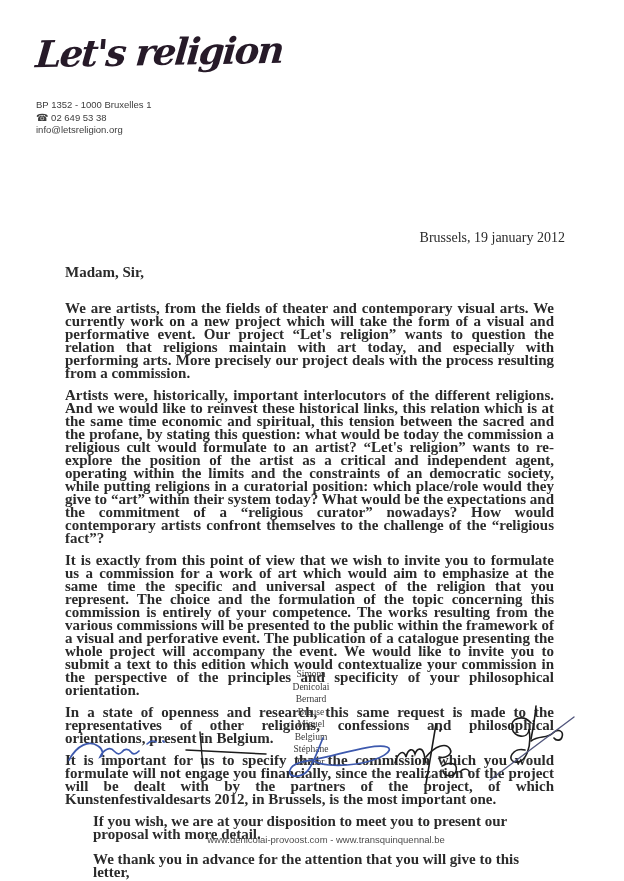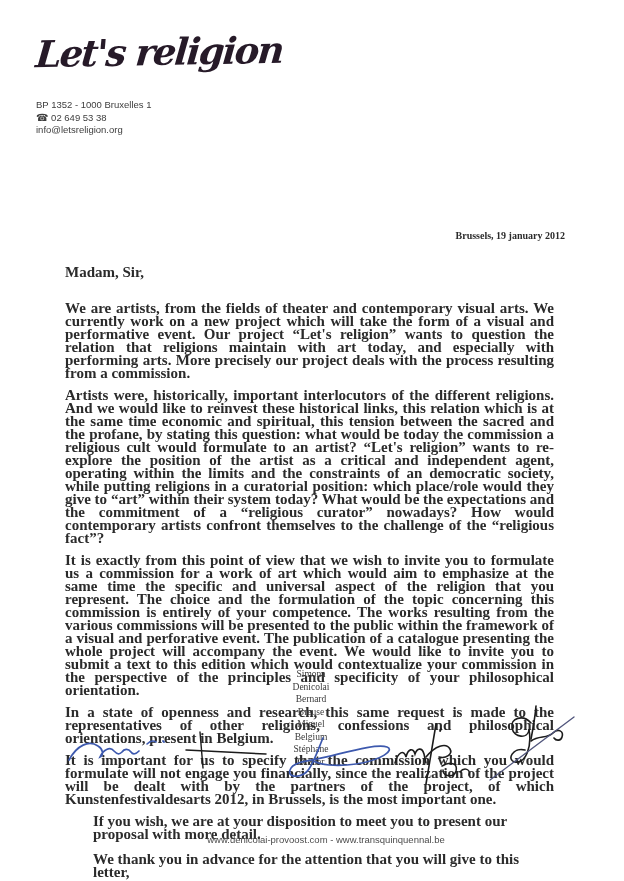--- a/index.html
+++ b/index.html
@@ -42,22 +42,22 @@
     white-space: nowrap;
   }
   .address .line { display: block; }
   .phone-glyph { font-size: 10px; }
 
   
   .date-line {
     position: absolute;
     top: 230px;
     right: 59px;
-    font-size: 10px;
-    font-weight: bold;
+    font-size: 14px;
+    font-weight: normal;
     color: #2b2b2b;
   }
   .letter-body {
     position: absolute;
     left: 65px;
     top: 266px;
     width: 489px;
     font-size: 15px;
     line-height: 13px;
     color: #2b2b2b;

